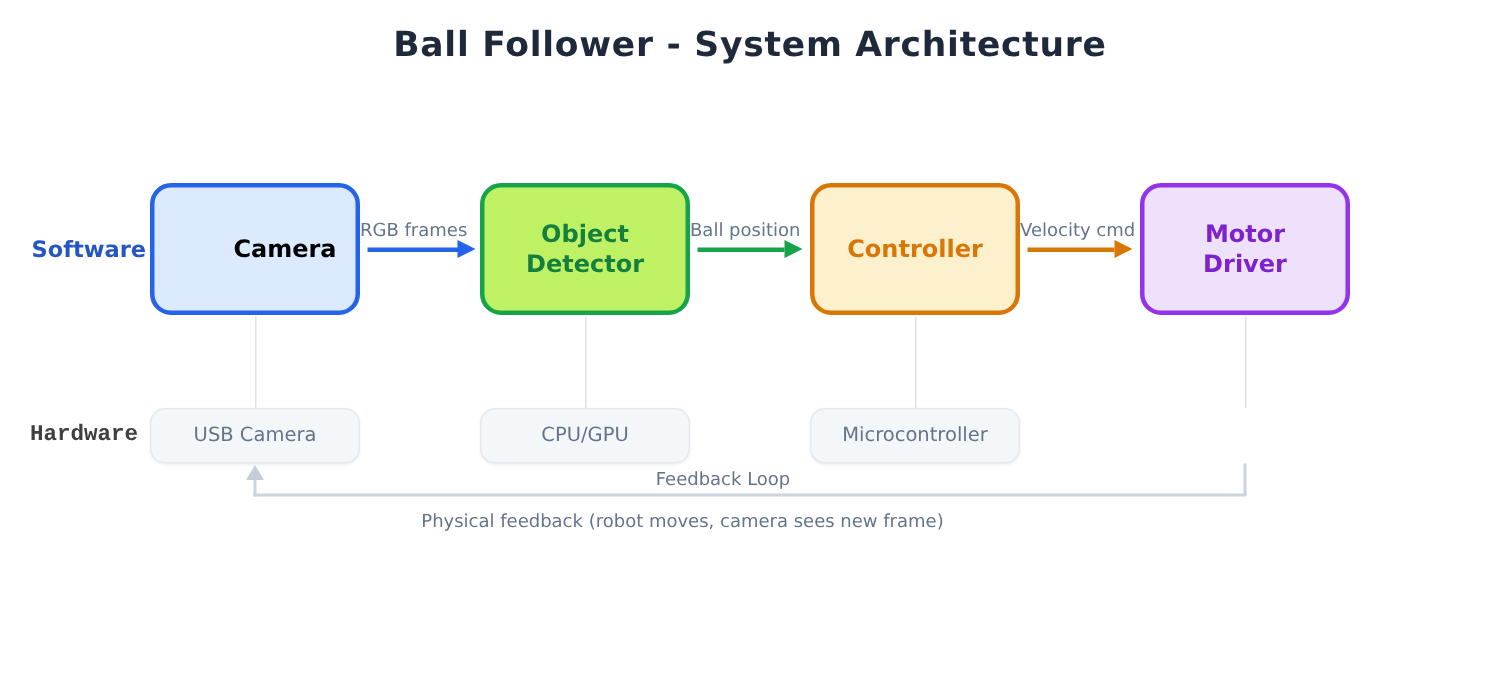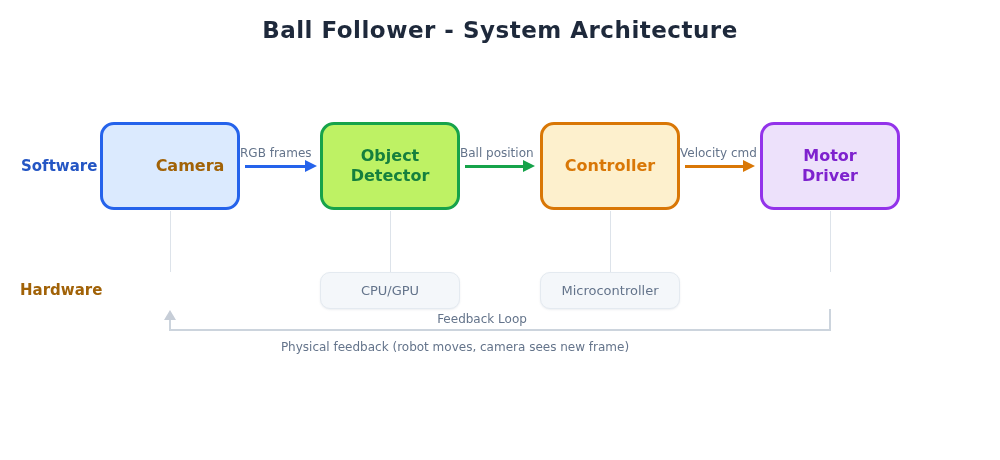--- a/index.html
+++ b/index.html
@@ -24,42 +24,42 @@
     letter-spacing: 0.5px;
     color: #1e293b;
   }
 
   .layer-label {
     position: absolute;
     font-size: 15px;
     font-weight: bold;
   }
   .layer-label.software { left: 21px; top: 157px; color: #2456c4; }
-  .layer-label.hardware { left: 20px; top: 281px; color: #a16207; }
+  .layer-label.hardware { left: 20px; top: 281px; color: #404040; font-family: Liberation Mono, monospace; }
 
   .sw-node {
     position: absolute;
     top: 122px;
     width: 140px;
     height: 88px;
     border-radius: 14px;
     border: 3px solid;
     display: flex;
     align-items: center;
     justify-content: center;
     text-align: center;
   }
   .sw-node .sw-label {
     font-size: 16px;
     font-weight: bold;
     line-height: 1.25;
     max-width: 95px;
   }
   .sw-node.n0 { left: 100px; background: #dbeafe; border-color: #2563eb; }
-  .sw-node.n0 .sw-label { color: #a16207; margin-left: 40px; }
+  .sw-node.n0 .sw-label { color: #000000; margin-left: 40px; }
   .sw-node.n1 { left: 320px; background: #bef264; border-color: #16a34a; }
   .sw-node.n1 .sw-label { color: #15803d; }
   .sw-node.n2 { left: 540px; background: #fdf0cd; border-color: #d97706; }
   .sw-node.n2 .sw-label { color: #d97706; }
   .sw-node.n3 { left: 760px; background: #ede1fb; border-color: #9333ea; }
   .sw-node.n3 .sw-label { color: #7e22ce; }
   .flow-label {
     position: absolute;
     top: 146px;
     width: 88px;
@@ -189,20 +189,23 @@
 
   <div class="flow-label a2">Velocity cmd</div>
   <div class="arrow-line a2"></div>
   <div class="arrow-head a2"></div>
 
   <div class="v-connector c0"></div>
   <div class="v-connector c1"></div>
   <div class="v-connector c2"></div>
   <div class="v-connector c3"></div>
 
+  <div class="hw-node n0">
+    <div class="hw-label">USB Camera</div>
+  </div>
   <div class="hw-node n1">
     <div class="hw-label">CPU/GPU</div>
   </div>
   <div class="hw-node n2">
     <div class="hw-label">Microcontroller</div>
   </div>
 
   <div class="fb-line right-v"></div>
   <div class="fb-line bottom-h"></div>
   <div class="fb-line left-v"></div>

